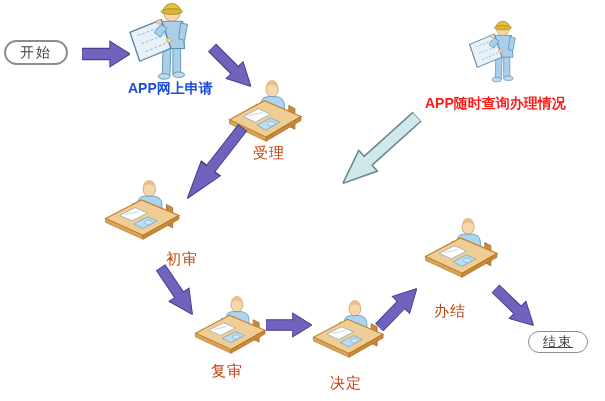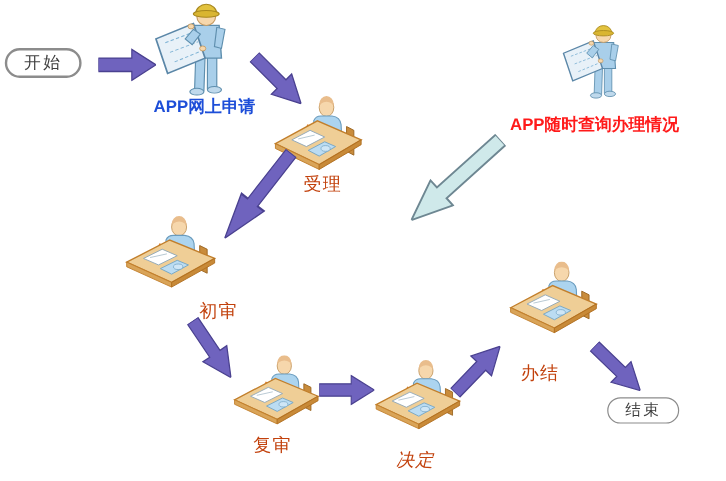--- a/index.html
+++ b/index.html
@@ -143,42 +143,42 @@
     <svg width="46" height="26">
         <use href="#sym-arrow"></use>
       </svg>
   </div>
 
   <div class="abs" style="left:312px;top:300px;">
     <svg width="74" height="58">
         <use href="#sym-clerk"></use>
       </svg>
   </div>
-  <div class="step-label" style="left:330px;top:374px;font-style:italic;">决定</div>
+  <div class="step-label" style="left:330px;top:374px;">决定</div>
 
   <div class="arrow" style="left:371px;top:295px;transform:rotate(-46deg);">
     <svg width="54" height="26">
         <use href="#sym-arrow"></use>
       </svg>
   </div>
 
   <div class="abs" style="left:424px;top:218px;">
     <svg width="76" height="60">
         <use href="#sym-clerk"></use>
       </svg>
   </div>
   <div class="step-label" style="left:434px;top:302px;">办结</div>
 
   <div class="arrow" style="left:488px;top:294px;transform:rotate(44deg);">
     <svg width="53" height="26">
         <use href="#sym-arrow"></use>
       </svg>
   </div>
 
-  <div class="terminal" style="left:506px;top:331px;width:60px;height:22px;font-size:13px;border-width:1.5px;">
+  <div class="terminal" style="left:528px;top:331px;width:60px;height:22px;font-size:13px;border-width:1.5px;text-decoration:underline;">
     <span>结束</span>
   </div>
 
   <div class="abs" style="left:468px;top:20px;">
     <svg width="62" height="64">
         <use href="#sym-reader"></use>
       </svg>
   </div>
 
   <div class="note-label" style="left:425px;top:95px;color:#ff1a1a;">APP随时查询办理情况</div>

